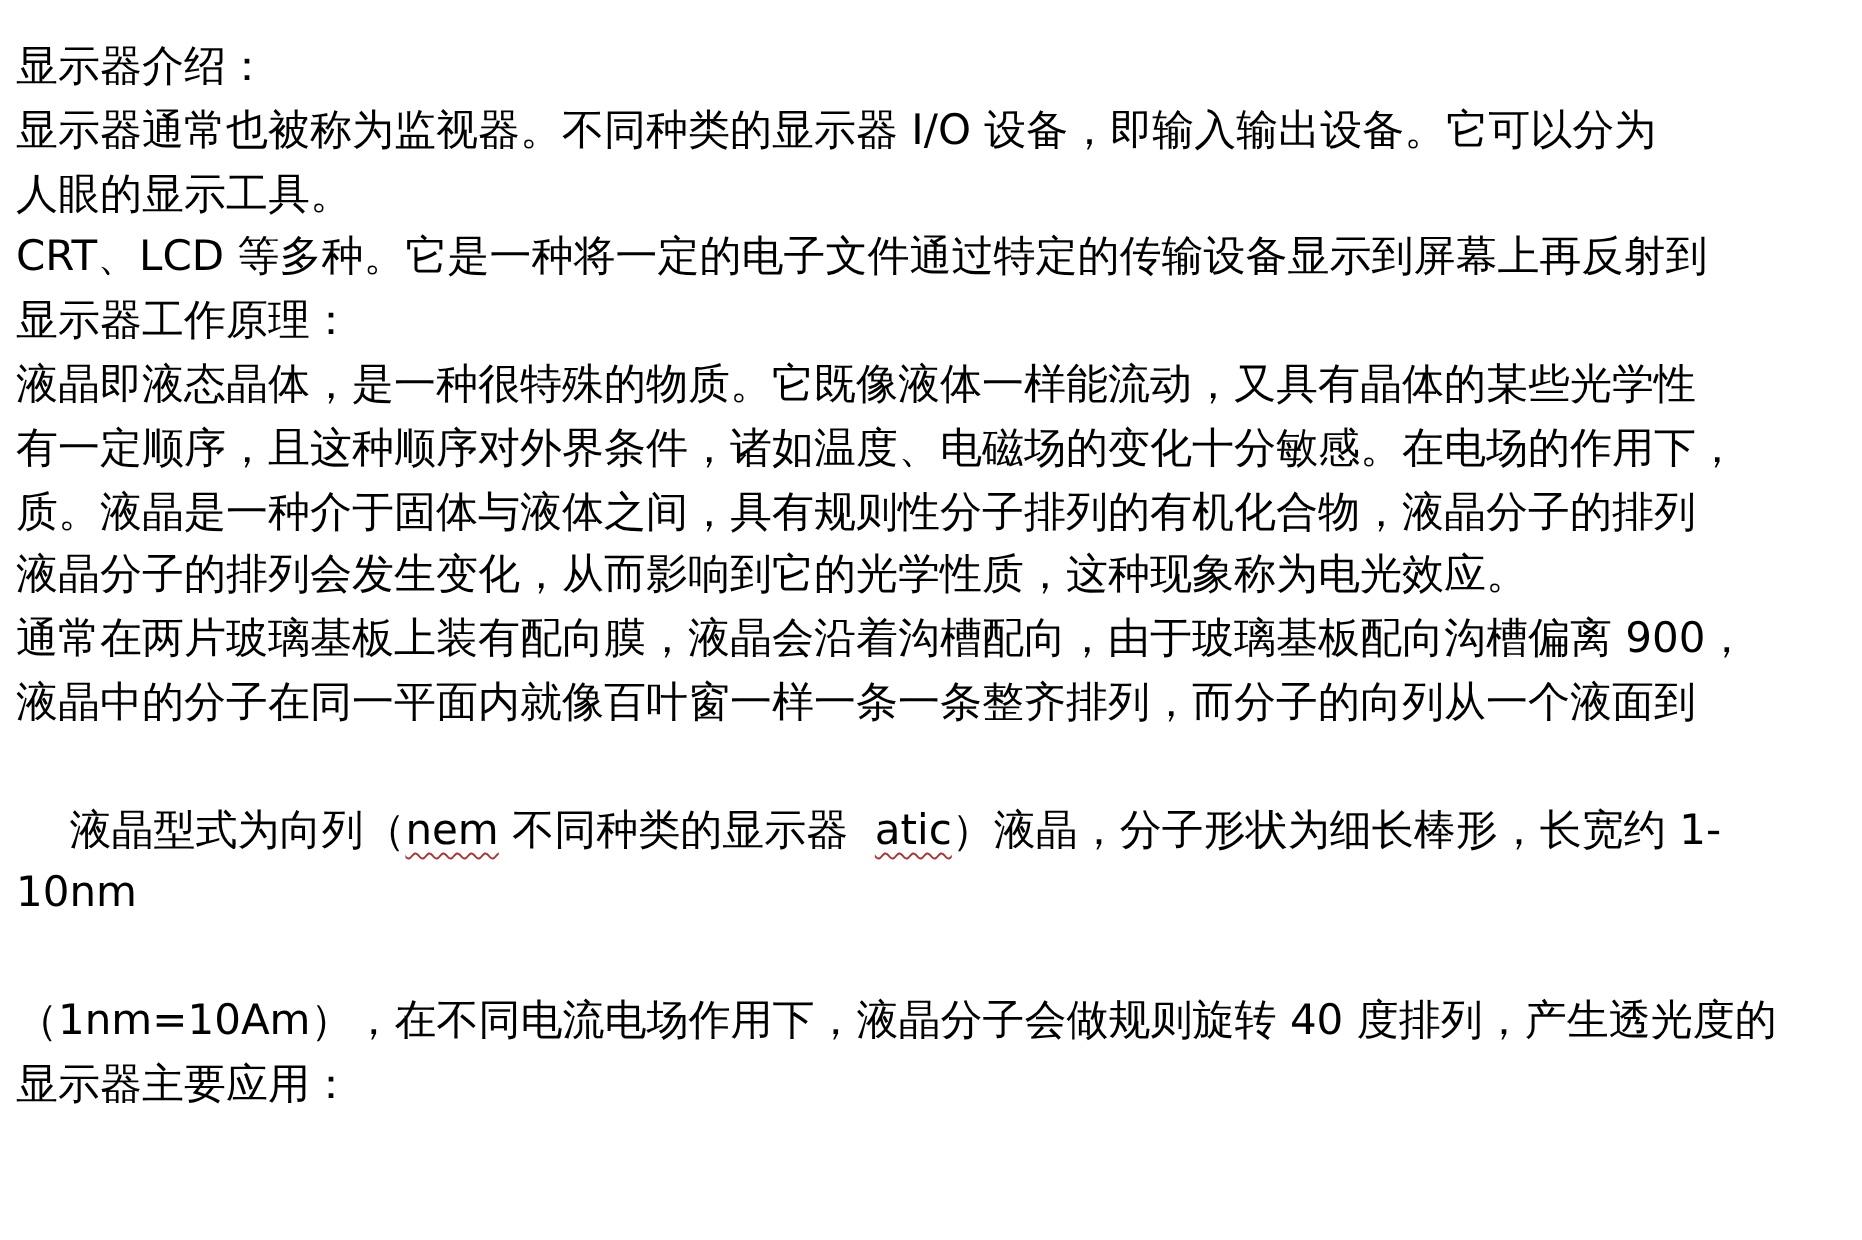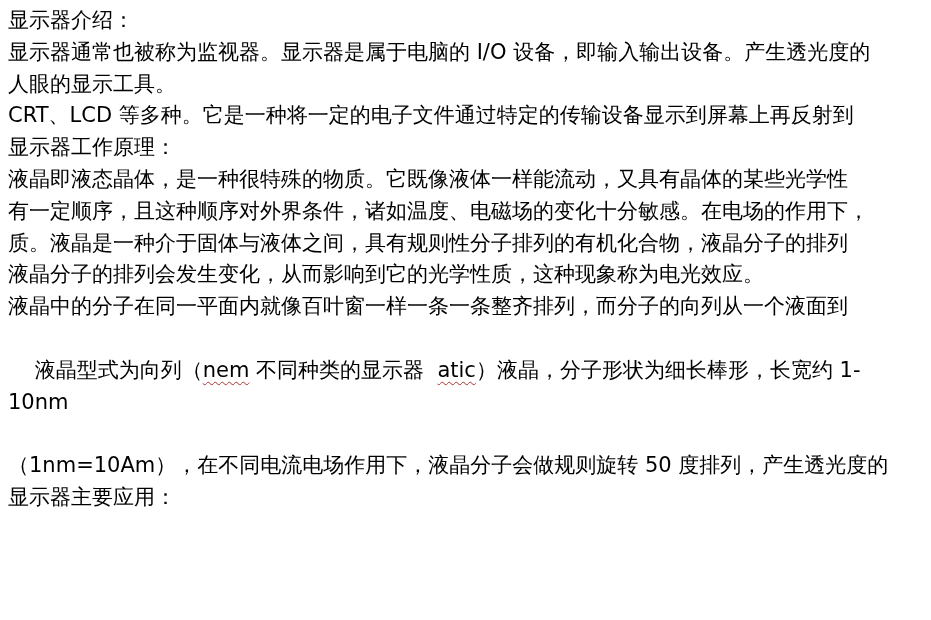--- a/index.html
+++ b/index.html
@@ -9,21 +9,21 @@
   }
   body {
     width: 931px;
     height: 620px;
     overflow: hidden;
   }
   .page {
     box-sizing: border-box;
     width: 931px;
     height: 620px;
-    padding: 5px 12px 0 8px;
+    padding: 18px 12px 0 8px;
     background: #ffffff;
     color: #000000;
     font-family: "DejaVu Sans", "DejaVu Serif", serif;
     font-size: 21px;
     line-height: 31.8px;
     cursor: text;
   }
   .line {
     white-space: pre-wrap;
     text-align: left;
@@ -35,28 +35,29 @@
     text-decoration-thickness: 1px;
     text-underline-offset: 4px;
     text-align: center;
   }
 </style>
 </head>
 <body>
 
 <div class="page">
   <div class="line">显示器介绍：</div>
-  <div class="line">显示器通常也被称为监视器。显示器是属于电脑的 I/O 设备，即输入输出设备。产生透光度的</div>
+  <div class="line">显示器通常也被称为监视器。不同种类的显示器 I/O 设备，即输入输出设备。它可以分为</div>
   <div class="line">人眼的显示工具。</div>
   <div class="line">CRT、LCD 等多种。它是一种将一定的电子文件通过特定的传输设备显示到屏幕上再反射到</div>
   <div class="line">显示器工作原理：</div>
   <div class="line">液晶即液态晶体，是一种很特殊的物质。它既像液体一样能流动，又具有晶体的某些光学性</div>
   <div class="line">有一定顺序，且这种顺序对外界条件，诸如温度、电磁场的变化十分敏感。在电场的作用下，</div>
   <div class="line">质。液晶是一种介于固体与液体之间，具有规则性分子排列的有机化合物，液晶分子的排列</div>
   <div class="line">液晶分子的排列会发生变化，从而影响到它的光学性质，这种现象称为电光效应。</div>
+  <div class="line">通常在两片玻璃基板上装有配向膜，液晶会沿着沟槽配向，由于玻璃基板配向沟槽偏离 900，</div>
   <div class="line">液晶中的分子在同一平面内就像百叶窗一样一条一条整齐排列，而分子的向列从一个液面到</div>
   <div class="line">
     <span>液晶型式为向列（</span><span class="misspelled">nem</span><span> 不同种类的显示器  </span><span class="misspelled">atic</span><span>）液晶，分子形状为细长棒形，长宽约 1-10nm</span>
   </div>
-  <div class="line">（1nm=10Am），在不同电流电场作用下，液晶分子会做规则旋转 50 度排列，产生透光度的</div>
+  <div class="line">（1nm=10Am），在不同电流电场作用下，液晶分子会做规则旋转 40 度排列，产生透光度的</div>
   <div class="line">显示器主要应用：</div>
 
 </div>
 
 </body></html>

